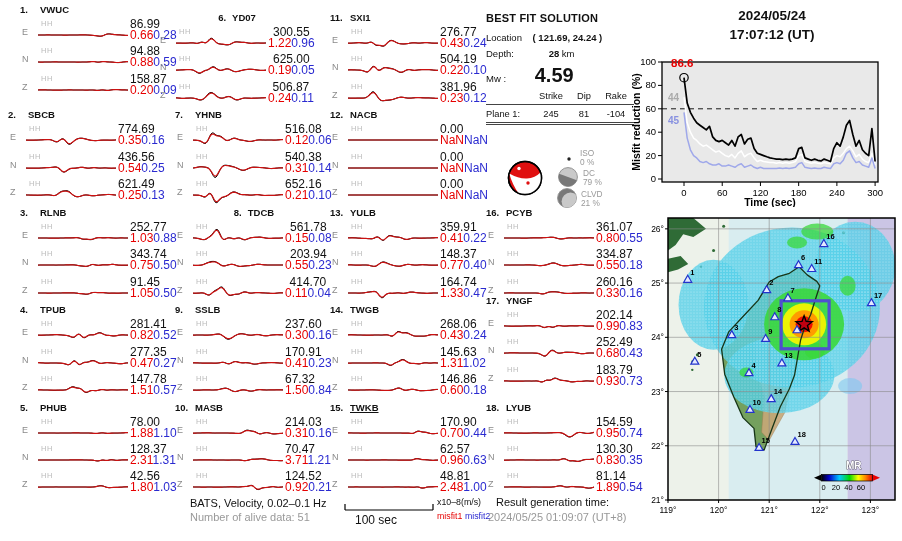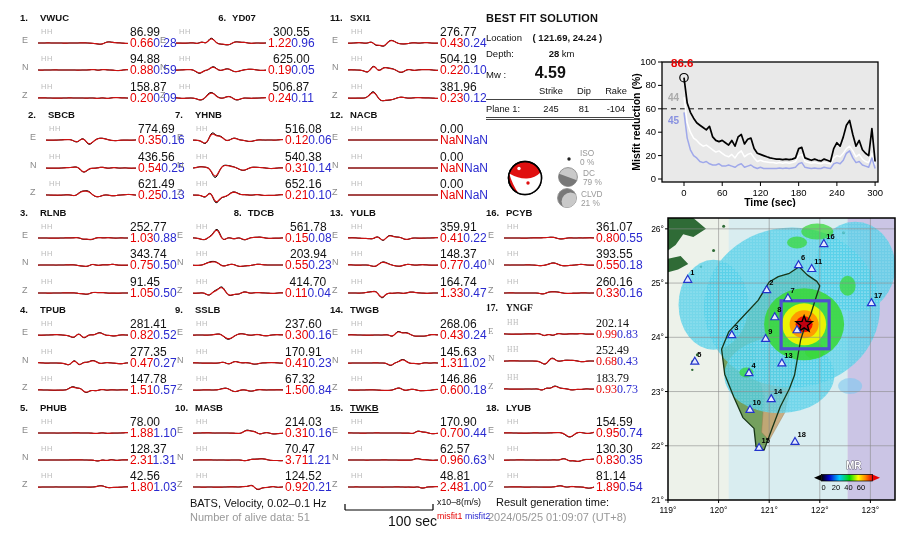--- a/index.html
+++ b/index.html
@@ -14,36 +14,36 @@
   .hh{position:absolute;left:21px;top:1px;color:#bbb;font-size:7.5px;letter-spacing:.5px}
   svg.wave{position:absolute;left:18px;top:0;overflow:visible}
   .nums{position:absolute;left:110px;top:1px;font-size:12px;line-height:11px;white-space:nowrap}
   .amp{color:#111}
   .m1{color:#e60000}
   .m2{color:#2a2ad0;}
   #solution{position:absolute;left:486px;top:12px;width:158px;font-size:9.5px}
   .sol-title{font-weight:bold;font-size:11px;margin-bottom:8px;letter-spacing:.2px}
   .sol-row{position:relative;margin-bottom:5px}
   .sol-val{font-weight:bold}
-  .mw-big{font-weight:bold;font-size:16px}
+  .mw-big{font-weight:bold;font-size:20px}
   .mt{width:148px;border-collapse:collapse;font-size:9.3px;margin-top:2px}
   .mt td{padding:2px 0}
   .rule{border:0;border-top:1px solid #444;margin:1px 0;width:148px}
   .decomp-label{color:#999;font-size:8.3px;line-height:9px}
   #datetime{position:absolute;left:672px;top:6px;width:200px;text-align:center;
             font-weight:bold;font-size:13.5px;line-height:19px}
   .foot{position:absolute;font-size:11px;white-space:nowrap}
   .gray{color:#999}
 </style>
 </head>
 <body>
 <div id="app">
 
   <div id="stations">
-      <div class="st-block" style="left: 20px; top: 12px;">
+      <div class="st-block" style="left: 20px; top: 4px;">
         <div class="st-hdr"><span class="st-num">1.</span><span>VWUC</span></div>
         <div class="tr-row" style="top: 14px;">
           <span class="comp">E</span>
           <span class="hh">HH</span>
           <svg class="wave" width="92" height="27">
             <polyline points="0,17.0 1,17.0 2,17.0 3,17.0 4,17.0 5,17.0 6,17.0 7,17.0 8,16.9 9,16.9 10,16.9 11,16.9 12,16.9 13,17.0 14,17.0 15,17.0 16,17.0 17,17.0 18,17.0 19,17.0 20,17.0 21,17.0 22,17.0 23,17.0 24,17.0 25,17.1 26,17.1 27,17.1 28,17.1 29,17.1 30,17.1 31,17.0 32,17.0 33,17.0 34,17.0 35,17.0 36,17.0 37,17.0 38,17.0 39,17.0 40,17.0 41,16.9 42,16.9 43,16.9 44,16.9 45,16.9 46,16.9 47,16.9 48,16.9 49,17.0 50,17.0 51,17.1 52,17.2 53,17.3 54,17.3 55,17.4 56,17.5 57,17.6 58,17.7 59,17.9 60,18.1 61,18.2 62,18.3 63,18.2 64,18.0 65,17.7 66,17.2 67,16.8 68,16.4 69,16.1 70,15.9 71,15.9 72,15.9 73,16.1 74,16.2 75,16.3 76,16.5 77,16.6 78,16.7 79,16.7 80,16.8 81,16.8 82,16.9 83,17.0 84,17.1 85,17.2 86,17.3 87,17.4 88,17.4 89,17.5 90,17.5" fill="none" stroke="#000" stroke-width="1"></polyline>
             <polyline points="0,17.0 1,17.0 2,17.0 3,17.0 4,17.0 5,17.0 6,17.0 7,17.0 8,17.0 9,16.9 10,16.9 11,16.9 12,17.0 13,17.0 14,17.0 15,17.0 16,17.0 17,17.0 18,17.0 19,17.0 20,17.0 21,17.0 22,17.0 23,17.0 24,17.0 25,17.1 26,17.1 27,17.1 28,17.1 29,17.1 30,17.0 31,17.0 32,17.0 33,17.0 34,17.0 35,17.0 36,17.0 37,17.0 38,17.0 39,17.0 40,17.0 41,17.0 42,16.9 43,16.9 44,16.9 45,16.9 46,16.9 47,16.9 48,16.9 49,17.0 50,17.0 51,17.1 52,17.1 53,17.2 54,17.3 55,17.4 56,17.5 57,17.6 58,17.7 59,17.8 60,17.9 61,18.0 62,18.1 63,18.1 64,17.9 65,17.6 66,17.3 67,16.8 68,16.5 69,16.2 70,16.0 71,16.0 72,16.0 73,16.2 74,16.3 75,16.4 76,16.6 77,16.6 78,16.7 79,16.8 80,16.8 81,16.8 82,16.9 83,17.0 84,17.1 85,17.2 86,17.2 87,17.3 88,17.4 89,17.4 90,17.4" fill="none" stroke="#cc1111" stroke-width="1.2"></polyline>
           </svg>
           <div class="nums">
             <div class="amp">86.99</div>
@@ -68,21 +68,21 @@
           <svg class="wave" width="92" height="27">
             <polyline points="0,17.0 1,16.9 2,16.9 3,16.9 4,16.9 5,16.9 6,16.9 7,16.9 8,16.9 9,17.0 10,17.0 11,17.0 12,17.0 13,17.0 14,17.1 15,17.1 16,17.1 17,17.1 18,17.1 19,17.1 20,17.1 21,17.1 22,17.1 23,17.1 24,17.1 25,17.0 26,17.0 27,17.0 28,17.0 29,17.0 30,16.9 31,16.9 32,16.9 33,16.9 34,16.9 35,17.0 36,17.0 37,17.0 38,17.0 39,17.0 40,17.0 41,17.0 42,17.0 43,17.0 44,17.0 45,17.0 46,17.1 47,17.1 48,17.1 49,17.1 50,17.1 51,17.0 52,17.0 53,17.0 54,17.0 55,17.0 56,17.1 57,17.2 58,17.3 59,17.4 60,17.3 61,17.2 62,17.1 63,17.0 64,17.0 65,17.0 66,17.1 67,17.2 68,17.3 69,17.4 70,17.4 71,17.3 72,17.1 73,16.9 74,16.8 75,16.6 76,16.6 77,16.5 78,16.5 79,16.5 80,16.6 81,16.7 82,16.7 83,16.8 84,16.9 85,16.9 86,16.9 87,16.9 88,17.0 89,17.0 90,17.1" fill="none" stroke="#000" stroke-width="1"></polyline>
             <polyline points="0,17.0 1,16.9 2,16.9 3,16.9 4,16.9 5,16.9 6,16.9 7,16.9 8,16.9 9,17.0 10,17.0 11,17.0 12,17.0 13,17.0 14,17.0 15,17.1 16,17.1 17,17.1 18,17.1 19,17.1 20,17.1 21,17.1 22,17.1 23,17.1 24,17.1 25,17.0 26,17.0 27,17.0 28,17.0 29,17.0 30,16.9 31,16.9 32,16.9 33,16.9 34,17.0 35,17.0 36,17.0 37,17.0 38,17.0 39,17.0 40,17.0 41,17.0 42,17.0 43,17.0 44,17.0 45,17.0 46,17.0 47,17.1 48,17.1 49,17.1 50,17.1 51,17.0 52,17.0 53,17.0 54,17.0 55,17.0 56,17.1 57,17.2 58,17.3 59,17.3 60,17.3 61,17.3 62,17.2 63,17.0 64,16.9 65,16.9 66,17.0 67,17.1 68,17.3 69,17.3 70,17.3 71,17.3 72,17.1 73,17.0 74,16.8 75,16.7 76,16.6 77,16.5 78,16.6 79,16.6 80,16.7 81,16.7 82,16.8 83,16.8 84,16.9 85,16.9 86,16.9 87,16.9 88,17.0 89,17.0 90,17.1" fill="none" stroke="#cc1111" stroke-width="1.2"></polyline>
           </svg>
           <div class="nums">
             <div class="amp">158.87</div>
             <div><span class="m1">0.20</span><span class="m2">0.09</span></div>
           </div>
         </div>
       </div>
-      <div class="st-block" style="left: 28px; top: 109.4px;">
+      <div class="st-block" style="left: 8px; top: 109.4px;">
         <div class="st-hdr"><span class="st-num">2.</span><span>SBCB</span></div>
         <div class="tr-row" style="top: 14px;">
           <span class="comp">E</span>
           <span class="hh">HH</span>
           <svg class="wave" width="92" height="27">
             <polyline points="0,17.1 1,17.1 2,17.2 3,17.2 4,17.2 5,17.2 6,17.2 7,17.2 8,17.2 9,17.1 10,17.1 11,17.1 12,17.0 13,17.0 14,16.9 15,16.9 16,16.8 17,16.7 18,16.7 19,16.6 20,16.6 21,16.5 22,16.5 23,16.5 24,16.6 25,16.8 26,17.2 27,17.6 28,18.1 29,18.6 30,18.9 31,18.9 32,18.6 33,17.9 34,17.1 35,16.3 36,15.8 37,15.8 38,16.3 39,17.3 40,18.6 41,19.9 42,20.8 43,21.3 44,21.2 45,20.7 46,19.9 47,19.0 48,18.1 49,17.2 50,16.5 51,16.0 52,15.6 53,15.3 54,15.2 55,15.2 56,15.2 57,15.3 58,15.5 59,15.8 60,16.0 61,16.3 62,16.6 63,16.9 64,17.1 65,17.3 66,17.5 67,17.6 68,17.6 69,17.7 70,17.6 71,17.6 72,17.5 73,17.4 74,17.3 75,17.2 76,17.2 77,17.1 78,17.1 79,17.1 80,17.1 81,17.1 82,17.1 83,17.2 84,17.2 85,17.2 86,17.2 87,17.1 88,17.1 89,17.0 90,16.9" fill="none" stroke="#000" stroke-width="1"></polyline>
             <polyline points="0,17.1 1,17.1 2,17.1 3,17.2 4,17.2 5,17.2 6,17.2 7,17.2 8,17.1 9,17.1 10,17.1 11,17.1 12,17.0 13,17.0 14,16.9 15,16.9 16,16.8 17,16.8 18,16.7 19,16.7 20,16.6 21,16.6 22,16.6 23,16.6 24,16.7 25,16.9 26,17.2 27,17.5 28,18.0 29,18.3 30,18.6 31,18.6 32,18.3 33,17.8 34,17.1 35,16.5 36,16.1 37,16.1 38,16.5 39,17.3 40,18.3 41,19.4 42,20.2 43,20.6 44,20.6 45,20.3 46,19.6 47,18.8 48,18.0 49,17.3 50,16.6 51,16.1 52,15.8 53,15.5 54,15.4 55,15.3 56,15.4 57,15.5 58,15.7 59,15.9 60,16.2 61,16.4 62,16.7 63,16.9 64,17.1 65,17.3 66,17.4 67,17.5 68,17.5 69,17.6 70,17.6 71,17.5 72,17.5 73,17.4 74,17.3 75,17.2 76,17.2 77,17.1 78,17.1 79,17.1 80,17.1 81,17.1 82,17.1 83,17.1 84,17.2 85,17.2 86,17.2 87,17.1 88,17.1 89,17.0 90,16.9" fill="none" stroke="#cc1111" stroke-width="1.2"></polyline>
           </svg>
           <div class="nums">
             <div class="amp">774.69</div>
@@ -636,38 +636,38 @@
           </div>
         </div>
         <div class="tr-row" style="top: 41.4px;">
           <span class="comp">N</span>
           <span class="hh">HH</span>
           <svg class="wave" width="92" height="27">
             <polyline points="0,17.0 1,17.0 2,17.0 3,17.0 4,17.0 5,17.0 6,17.1 7,17.0 8,17.0 9,17.0 10,17.0 11,17.0 12,17.0 13,17.0 14,17.0 15,17.0 16,17.0 17,17.0 18,17.0 19,17.0 20,17.0 21,16.9 22,16.9 23,16.9 24,16.9 25,16.9 26,16.9 27,17.0 28,17.0 29,17.1 30,17.1 31,17.2 32,17.3 33,17.4 34,17.5 35,17.6 36,17.7 37,17.7 38,17.6 39,17.5 40,17.4 41,17.1 42,16.9 43,16.6 44,16.2 45,15.9 46,15.6 47,15.2 48,15.0 49,14.9 50,14.9 51,15.1 52,15.4 53,15.8 54,16.2 55,16.6 56,17.0 57,17.4 58,17.6 59,17.8 60,17.9 61,17.9 62,17.8 63,17.7 64,17.6 65,17.5 66,17.4 67,17.3 68,17.3 69,17.2 70,17.1 71,17.0 72,16.9 73,16.8 74,16.6 75,16.5 76,16.4 77,16.3 78,16.4 79,16.4 80,16.6 81,16.7 82,16.8 83,17.0 84,17.1 85,17.1 86,17.2 87,17.2 88,17.2 89,17.2 90,17.2" fill="none" stroke="#000" stroke-width="1"></polyline>
             <polyline points="0,17.0 1,17.0 2,17.0 3,17.0 4,17.0 5,17.0 6,17.0 7,17.0 8,17.0 9,17.0 10,17.0 11,17.0 12,17.0 13,17.0 14,17.0 15,17.0 16,17.0 17,17.0 18,17.0 19,17.0 20,17.0 21,17.0 22,16.9 23,16.9 24,16.9 25,16.9 26,16.9 27,17.0 28,17.0 29,17.0 30,17.1 31,17.2 32,17.3 33,17.4 34,17.5 35,17.6 36,17.6 37,17.6 38,17.5 39,17.4 40,17.3 41,17.1 42,16.9 43,16.7 44,16.4 45,16.1 46,15.8 47,15.5 48,15.2 49,15.1 50,15.1 51,15.3 52,15.5 53,15.9 54,16.3 55,16.7 56,17.1 57,17.3 58,17.5 59,17.7 60,17.7 61,17.7 62,17.7 63,17.6 64,17.6 65,17.5 66,17.4 67,17.3 68,17.3 69,17.2 70,17.1 71,17.0 72,16.9 73,16.8 74,16.6 75,16.5 76,16.5 77,16.4 78,16.5 79,16.5 80,16.6 81,16.7 82,16.9 83,17.0 84,17.0 85,17.1 86,17.1 87,17.2 88,17.2 89,17.2 90,17.1" fill="none" stroke="#cc1111" stroke-width="1.2"></polyline>
           </svg>
           <div class="nums">
-            <div class="amp">393.55</div>
+            <div class="amp">334.87</div>
             <div><span class="m1">0.55</span><span class="m2">0.18</span></div>
           </div>
         </div>
         <div class="tr-row" style="top: 68.8px;">
           <span class="comp">Z</span>
           <span class="hh">HH</span>
           <svg class="wave" width="92" height="27">
             <polyline points="0,17.0 1,17.0 2,17.0 3,16.9 4,16.9 5,16.9 6,16.9 7,16.9 8,16.9 9,16.9 10,16.9 11,17.0 12,17.0 13,17.0 14,17.0 15,17.0 16,17.0 17,17.0 18,17.0 19,17.0 20,17.0 21,17.0 22,17.0 23,17.0 24,17.0 25,17.0 26,17.0 27,17.0 28,17.0 29,17.0 30,17.0 31,17.0 32,17.0 33,17.1 34,17.2 35,17.4 36,17.6 37,17.8 38,17.9 39,17.9 40,17.8 41,17.5 42,17.1 43,16.7 44,16.4 45,16.1 46,15.9 47,15.8 48,15.7 49,15.7 50,15.7 51,15.7 52,15.8 53,15.9 54,16.0 55,16.2 56,16.4 57,16.6 58,16.8 59,17.0 60,17.2 61,17.3 62,17.4 63,17.5 64,17.5 65,17.5 66,17.4 67,17.4 68,17.3 69,17.2 70,17.2 71,17.2 72,17.2 73,17.2 74,17.1 75,17.1 76,17.0 77,16.9 78,16.9 79,16.9 80,16.9 81,16.9 82,16.9 83,17.0 84,17.0 85,17.1 86,17.1 87,17.0 88,17.0 89,17.0 90,16.9" fill="none" stroke="#000" stroke-width="1"></polyline>
             <polyline points="0,17.0 1,17.0 2,17.0 3,17.0 4,17.0 5,16.9 6,16.9 7,16.9 8,16.9 9,16.9 10,17.0 11,17.0 12,17.0 13,17.0 14,17.0 15,17.0 16,17.0 17,17.0 18,17.0 19,17.0 20,17.0 21,17.0 22,17.0 23,17.0 24,17.0 25,17.0 26,17.0 27,17.0 28,17.0 29,17.0 30,17.0 31,17.0 32,17.0 33,17.1 34,17.2 35,17.3 36,17.5 37,17.6 38,17.8 39,17.8 40,17.7 41,17.5 42,17.1 43,16.8 44,16.4 45,16.1 46,16.0 47,15.9 48,15.9 49,15.9 50,15.9 51,15.9 52,16.0 53,16.0 54,16.1 55,16.3 56,16.5 57,16.6 58,16.8 59,17.0 60,17.2 61,17.3 62,17.4 63,17.4 64,17.4 65,17.4 66,17.4 67,17.3 68,17.3 69,17.2 70,17.2 71,17.2 72,17.2 73,17.2 74,17.1 75,17.1 76,17.0 77,16.9 78,16.9 79,16.9 80,16.9 81,16.9 82,16.9 83,17.0 84,17.0 85,17.0 86,17.0 87,17.0 88,17.0 89,17.0 90,17.0" fill="none" stroke="#cc1111" stroke-width="1.2"></polyline>
           </svg>
           <div class="nums">
             <div class="amp">260.16</div>
             <div><span class="m1">0.33</span><span class="m2">0.16</span></div>
           </div>
         </div>
       </div>
-      <div class="st-block" style="left: 486px; top: 303px; font-family: Liberation Serif, serif;">
+      <div class="st-block" style="left: 486px; top: 295px;">
         <div class="st-hdr"><span class="st-num">17.</span><span>YNGF</span></div>
         <div class="tr-row" style="top: 14px;">
           <span class="comp">E</span>
           <span class="hh">HH</span>
           <svg class="wave" width="92" height="27">
             <polyline points="0,16.9 1,16.9 2,17.0 3,17.0 4,17.1 5,17.1 6,17.1 7,17.2 8,17.2 9,17.2 10,17.2 11,17.1 12,17.1 13,17.1 14,17.1 15,17.1 16,17.1 17,17.1 18,17.1 19,17.0 20,17.0 21,16.9 22,16.9 23,16.9 24,16.8 25,16.8 26,16.8 27,16.8 28,16.9 29,16.9 30,16.8 31,16.8 32,16.7 33,16.6 34,16.6 35,16.7 36,17.0 37,17.4 38,17.9 39,18.4 40,18.6 41,18.6 42,18.2 43,17.8 44,17.6 45,17.5 46,17.7 47,18.0 48,18.3 49,18.3 50,18.1 51,17.7 52,17.2 53,16.9 54,16.7 55,16.6 56,16.7 57,16.8 58,17.0 59,17.1 60,17.2 61,17.2 62,17.1 63,17.1 64,17.0 65,16.9 66,16.8 67,16.8 68,16.8 69,16.8 70,16.9 71,16.9 72,16.9 73,16.9 74,16.8 75,16.7 76,16.6 77,16.5 78,16.6 79,16.7 80,16.8 81,17.0 82,17.1 83,17.1 84,17.1 85,17.1 86,17.1 87,17.1 88,17.1 89,17.1 90,17.2" fill="none" stroke="#000" stroke-width="1"></polyline>
             <polyline points="0,16.9 1,16.9 2,17.0 3,17.0 4,17.0 5,17.1 6,17.1 7,17.1 8,17.2 9,17.1 10,17.1 11,17.1 12,17.1 13,17.1 14,17.1 15,17.1 16,17.1 17,17.1 18,17.0 19,17.0 20,17.0 21,16.9 22,16.9 23,16.9 24,16.9 25,16.9 26,16.9 27,16.9 28,16.9 29,16.9 30,16.9 31,16.8 32,16.7 33,16.7 34,16.7 35,16.8 36,17.0 37,17.3 38,17.8 39,18.1 40,18.4 41,18.4 42,18.2 43,17.8 44,17.6 45,17.5 46,17.6 47,17.8 48,18.0 49,18.1 50,17.9 51,17.6 52,17.3 53,16.9 54,16.7 55,16.7 56,16.7 57,16.8 58,17.0 59,17.1 60,17.2 61,17.2 62,17.2 63,17.1 64,16.9 65,16.8 66,16.8 67,16.8 68,16.8 69,16.9 70,16.9 71,16.9 72,16.9 73,16.9 74,16.8 75,16.7 76,16.6 77,16.6 78,16.6 79,16.7 80,16.9 81,17.0 82,17.1 83,17.1 84,17.1 85,17.1 86,17.1 87,17.1 88,17.1 89,17.1 90,17.2" fill="none" stroke="#cc1111" stroke-width="1.2"></polyline>
           </svg>
           <div class="nums">
             <div class="amp">202.14</div>
@@ -810,20 +810,24 @@
         </clipPath>
       </defs>
     <circle cx="8.5" cy="8.5" r="8" fill="#787878" stroke="#909090" stroke-width="0.8"></circle>
     <circle cx="11.5" cy="11.5" r="7.6" fill="#c9c9c9" clip-path="url(#clvdclip)"></circle>
   </svg>
   <div class="abs decomp-label" style="left:581px;top:190px">
     <div>CLVD</div>
       <div>21 %</div>
   </div>
 
+  <div id="datetime">
+    <div>2024/05/24</div>
+    <div>17:07:12  (UT)</div>
+  </div>
 
   <svg id="misfit" class="abs" style="left:630px;top:55px" width="272" height="152">
       <rect x="32" y="7" width="216" height="120" fill="#e9e9e9"></rect>
       <line x1="32" y1="53.80000000000001" x2="248" y2="53.80000000000001" stroke="#000" stroke-width="0.9" stroke-dasharray="5,4"></line>
       <polyline points="54.0,42.1 57.2,67.8 60.4,77.2 63.6,83.1 66.7,85.4 69.9,88.9 73.1,91.2 76.3,90.1 79.5,92.4 82.7,94.8 85.8,97.1 89.0,95.9 92.2,98.3 95.4,100.6 98.6,101.8 101.8,99.4 105.0,102.9 108.1,98.3 111.3,95.9 114.5,101.8 117.7,99.4 120.9,98.3 124.1,102.9 127.3,106.5 130.4,105.3 133.6,106.5 136.8,107.0 140.0,107.6 143.2,107.6 146.4,108.2 149.6,107.6 152.7,108.2 155.9,107.6 159.1,108.2 162.3,107.6 165.5,106.5 168.7,100.6 171.8,99.4 175.0,106.5 178.2,107.6 181.4,108.2 184.6,107.6 187.8,108.2 191.0,108.8 194.1,107.6 197.3,108.2 200.5,108.8 203.7,102.9 206.9,100.6 210.1,101.8 213.3,98.3 216.4,93.6 219.6,91.2 222.8,95.9 226.0,101.8 229.2,99.4 232.4,104.1 235.5,106.5 238.7,107.6 241.9,98.3 245.1,110.0" fill="none" stroke="#ffffff" stroke-width="1.5" stroke-linejoin="round"></polyline>
       <polyline points="54.0,57.3 57.2,83.1 60.4,94.8 63.6,100.6 66.7,102.9 69.9,106.5 73.1,107.6 76.3,106.5 79.5,108.8 82.7,110.0 85.8,110.0 89.0,108.8 92.2,111.1 95.4,111.1 98.6,110.0 101.8,111.1 105.0,112.3 108.1,110.0 111.3,108.8 114.5,112.3 117.7,111.1 120.9,110.0 124.1,112.3 127.3,113.5 130.4,112.3 133.6,113.5 136.8,113.5 140.0,113.5 143.2,113.5 146.4,113.5 149.6,112.9 152.7,113.5 155.9,112.9 159.1,113.5 162.3,112.9 165.5,112.3 168.7,108.8 171.8,107.6 175.0,112.3 178.2,112.9 181.4,113.5 184.6,112.9 187.8,113.5 191.0,113.5 194.1,112.3 197.3,112.9 200.5,113.5 203.7,108.8 206.9,107.6 210.1,108.8 213.3,105.3 216.4,98.3 219.6,95.9 222.8,102.9 226.0,107.6 229.2,106.5 232.4,110.0 235.5,111.1 238.7,112.3 241.9,102.9 245.1,113.5" fill="none" stroke="#9fa8ea" stroke-width="1.5" stroke-linejoin="round"></polyline>
       <polyline points="54.0,22.7 57.2,48.0 60.4,57.3 63.6,63.2 66.7,67.8 69.9,70.2 73.1,72.5 76.3,74.9 79.5,71.3 82.7,81.9 85.8,85.4 89.0,86.6 92.2,85.4 95.4,87.7 98.6,90.1 101.8,85.4 105.0,91.2 108.1,81.9 111.3,79.5 114.5,88.9 117.7,84.2 120.9,83.1 124.1,93.6 127.3,98.3 130.4,99.4 133.6,100.6 136.8,101.8 140.0,102.9 143.2,103.5 146.4,104.1 149.6,104.1 152.7,104.7 155.9,104.1 159.1,104.7 162.3,104.1 165.5,102.9 168.7,93.6 171.8,92.4 175.0,102.9 178.2,104.1 181.4,105.3 184.6,104.1 187.8,105.3 191.0,105.9 194.1,104.1 197.3,105.3 200.5,106.5 203.7,93.6 206.9,87.7 210.1,91.2 213.3,81.9 216.4,70.2 219.6,65.5 222.8,79.5 226.0,91.2 229.2,85.4 232.4,94.8 235.5,98.3 238.7,100.6 241.9,73.7 245.1,106.5" fill="none" stroke="#000000" stroke-width="1.7" stroke-linejoin="round"></polyline>
       <circle cx="54" cy="22.67800000000001" r="4.2" fill="none" stroke="#000" stroke-width="1.2"></circle>
       <rect x="32" y="7" width="216" height="120" fill="none" stroke="#000" stroke-width="1.3"></rect>
       <line x1="28" y1="124" x2="32" y2="124" stroke="#000" stroke-width="1"></line>
@@ -990,21 +994,21 @@
     </svg>
 
   <div class="foot" style="left:190px;top:497px">BATS, Velocity, 0.02–0.1 Hz</div>
   <div class="foot gray" style="left:190px;top:511px">Number of alive data: 51</div>
 
   <svg class="abs" style="left:343px;top:501px" width="92" height="12">
     <line x1="2" y1="9" x2="90" y2="9" stroke="#000" stroke-width="1.2"></line>
     <line x1="2" y1="3" x2="2" y2="9" stroke="#000" stroke-width="1.2"></line>
     <line x1="90" y1="3" x2="90" y2="9" stroke="#000" stroke-width="1.2"></line>
   </svg>
-  <div class="foot" style="left:345px;top:513px;width:92px;text-align:right;font-size:14px">100 sec</div>
+  <div class="foot" style="left:355px;top:513px;width:92px;text-align:left;font-size:12px">100 sec</div>
 
   <div class="foot" style="left:437px;top:497px;font-size:8.8px">x10–8(m/s)</div>
   <div class="foot" style="left:437px;top:511px;font-size:8.8px">
     <span class="m1">misfit1</span>
     <span class="m2">misfit2</span>
   </div>
 
   <div class="foot" style="left:496px;top:496px">Result generation time:</div>
   <div class="foot gray" style="left:488px;top:511px">2024/05/25 01:09:07 (UT+8)</div>
 

